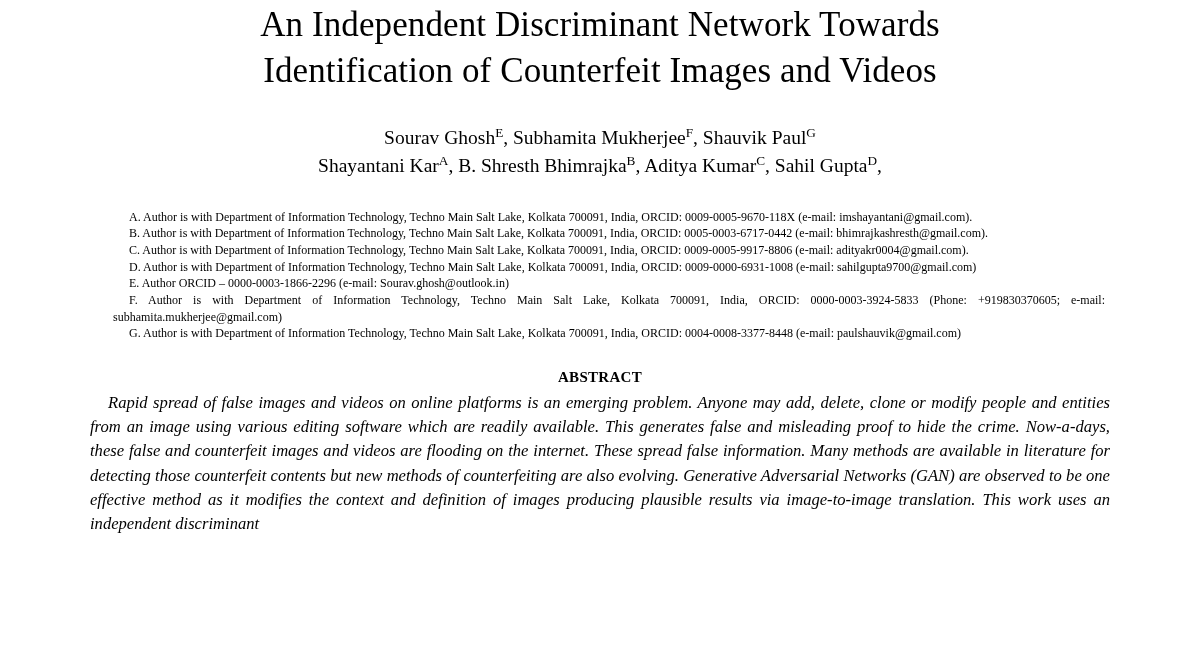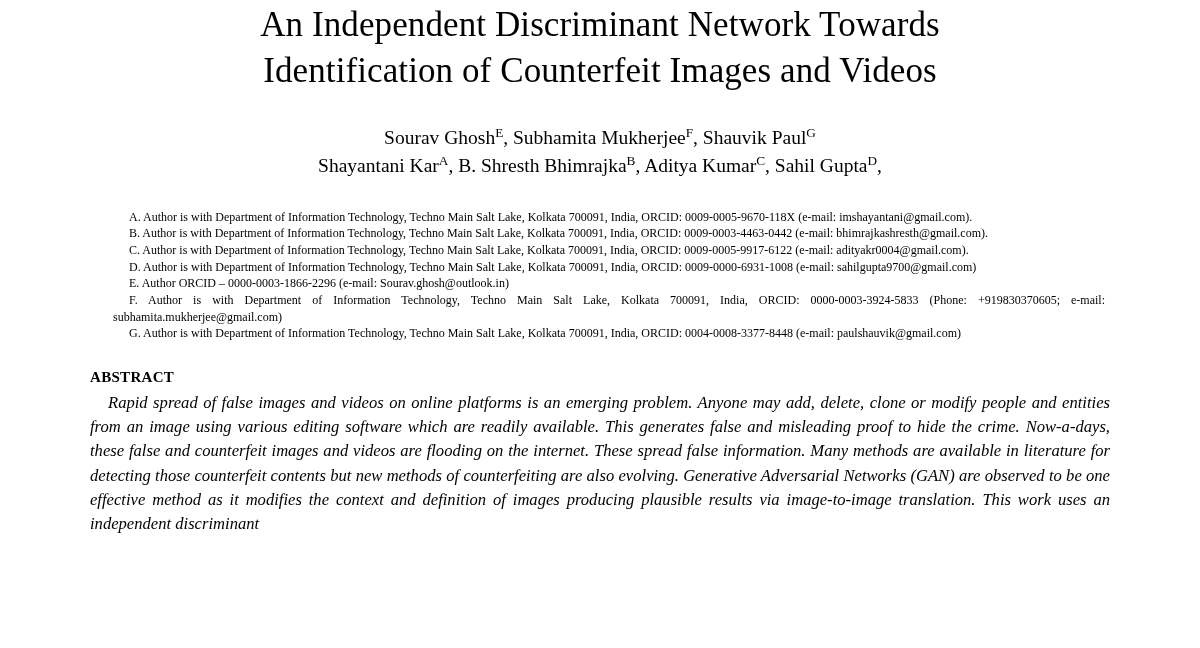--- a/index.html
+++ b/index.html
@@ -58,20 +58,21 @@
   .aff-item {
     text-indent: 16px;
     text-align: justify;
     text-align-last: left;
   }
   .abstract-heading {
     margin-top: 27px;
     font-size: 15px;
     font-weight: bold;
     letter-spacing: 0.3px;
+    text-align: center;
   }
   .abstract-body {
     margin-top: 5px;
     font-size: 16.6px;
     line-height: 1.46;
     text-align: justify;
     text-indent: 18px;
     font-style: italic;
   }
 </style>
@@ -89,22 +90,22 @@
     <span class="line">
       <span>Sourav Ghosh</span><sup>E</sup><span>, </span><span>Subhamita Mukherjee</span><sup>F</sup><span>, </span><span>Shauvik Paul</span><sup>G</sup>
     </span>
     <span class="line">
       <span>Shayantani Kar</span><sup>A</sup><span>, </span><span>B. Shresth Bhimrajka</span><sup>B</sup><span>, </span><span>Aditya Kumar</span><sup>C</sup><span>, </span><span>Sahil Gupta</span><sup>D</sup><span>,</span>
     </span>
   </div>
 
   <div class="affiliations">
     <div class="aff-item">A. Author is with Department of Information Technology, Techno Main Salt Lake, Kolkata 700091, India, ORCID: 0009-0005-9670-118X (e-mail: imshayantani@gmail.com).</div>
-    <div class="aff-item">B. Author is with Department of Information Technology, Techno Main Salt Lake, Kolkata 700091, India, ORCID: 0009-0003-4463-0442 (e-mail: bhimrajkashresth@gmail.com).</div>
-    <div class="aff-item">C. Author is with Department of Information Technology, Techno Main Salt Lake, Kolkata 700091, India, ORCID: 0009-0005-9917-6122 (e-mail: adityakr0004@gmail.com).</div>
+    <div class="aff-item">B. Author is with Department of Information Technology, Techno Main Salt Lake, Kolkata 700091, India, ORCID: 0005-0003-6717-0442 (e-mail: bhimrajkashresth@gmail.com).</div>
+    <div class="aff-item">C. Author is with Department of Information Technology, Techno Main Salt Lake, Kolkata 700091, India, ORCID: 0009-0005-9917-8806 (e-mail: adityakr0004@gmail.com).</div>
     <div class="aff-item">D. Author is with Department of Information Technology, Techno Main Salt Lake, Kolkata 700091, India, ORCID: 0009-0000-6931-1008 (e-mail: sahilgupta9700@gmail.com)</div>
     <div class="aff-item">E. Author ORCID – 0000-0003-1866-2296 (e-mail: Sourav.ghosh@outlook.in)</div>
     <div class="aff-item">F. Author is with Department of Information Technology, Techno Main Salt Lake, Kolkata 700091, India, ORCID: 0000-0003-3924-5833 (Phone: +919830370605; e-mail: subhamita.mukherjee@gmail.com)</div>
     <div class="aff-item">G. Author is with Department of Information Technology, Techno Main Salt Lake, Kolkata 700091, India, ORCID: 0004-0008-3377-8448 (e-mail: paulshauvik@gmail.com)</div>
   </div>
 
   <div class="abstract-heading">ABSTRACT</div>
   <div class="abstract-body">Rapid spread of false images and videos on online platforms is an emerging problem. Anyone may add, delete, clone or modify people and entities from an image using various editing software which are readily available. This generates false and misleading proof to hide the crime. Now-a-days, these false and counterfeit images and videos are flooding on the internet. These spread false information. Many methods are available in literature for detecting those counterfeit contents but new methods of counterfeiting are also evolving. Generative Adversarial Networks (GAN) are observed to be one effective method as it modifies the context and definition of images producing plausible results via image-to-image translation. This work uses an independent discriminant</div>
 
 </div>

